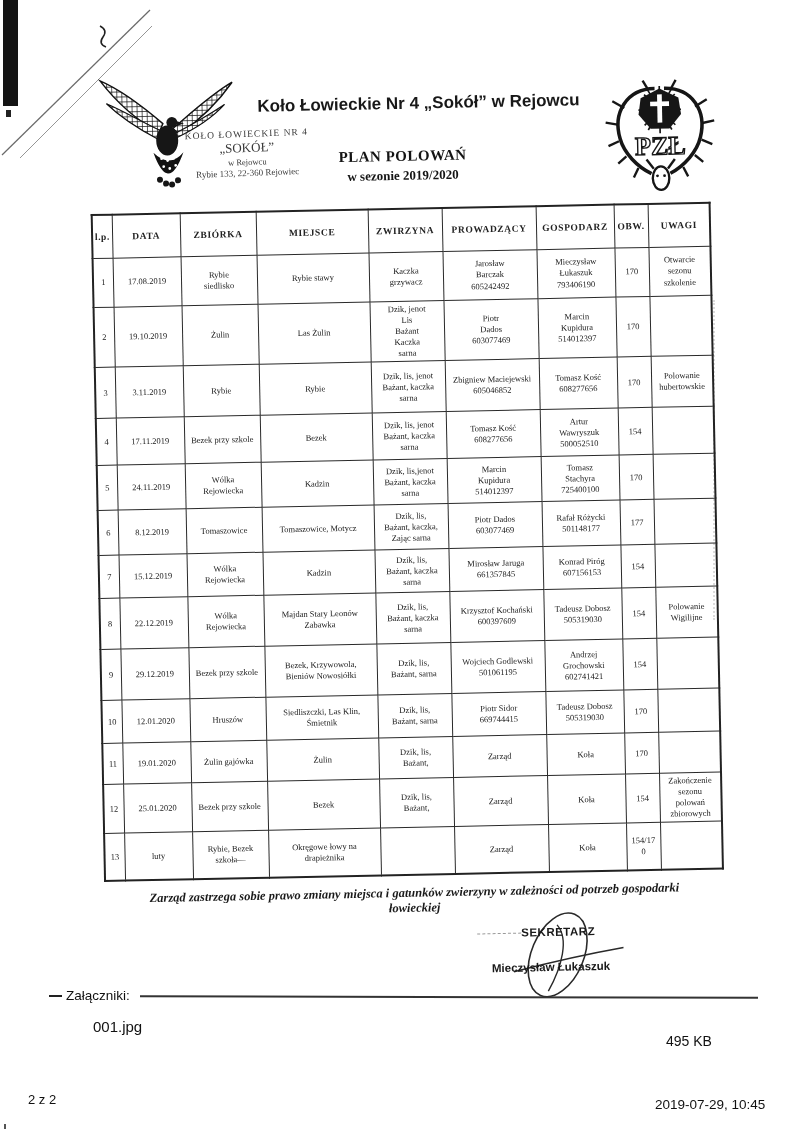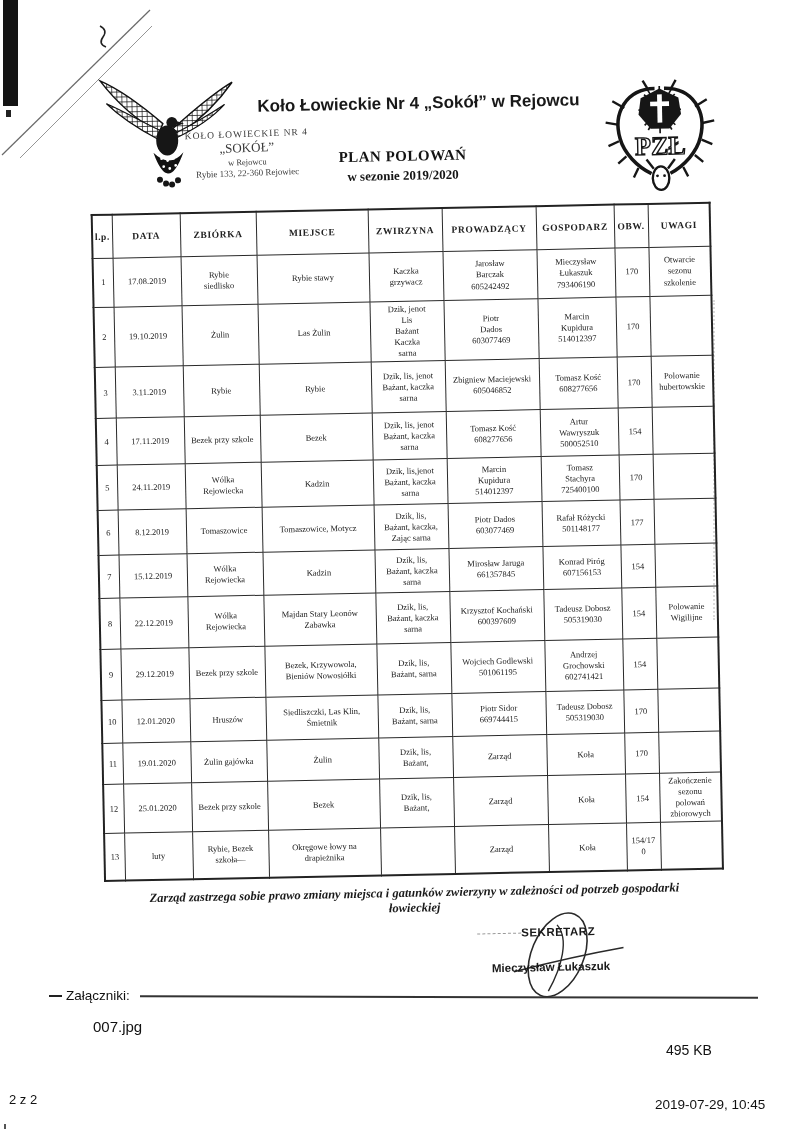--- a/index.html
+++ b/index.html
@@ -67,23 +67,23 @@
             font-weight:700;font-size:11.5px;color:#191919;}
 
   
   .attachments{position:absolute;left:0;top:988px;width:800px;}
   .att-rule-row{position:relative;height:16px;}
   .att-dash{position:absolute;left:49px;top:7px;width:13px;border-top:2px solid #222;}
   .att-label{position:absolute;left:66px;top:0;font-size:13.5px;color:#111;}
   .att-line{position:absolute;left:140px;top:8px;width:618px;border-top:2px solid #333;
             transform:rotate(.15deg);}
   .att-file{position:absolute;left:93px;top:30px;font-size:15px;color:#111;}
-  .att-size{position:absolute;left:666px;top:54px;font-size:14px;color:#111;}
-
-  .page-num{position:absolute;left:9px;top:1092px;font-size:13px;color:#111;}
+  .att-size{position:absolute;left:666px;top:45px;font-size:14px;color:#111;}
+
+  .page-num{position:absolute;left:28px;top:1092px;font-size:13px;color:#111;}
   .print-date{position:absolute;left:655px;top:1097px;font-size:13.5px;color:#111;}
 </style>
 </head>
 <body>
 
 <div class="corner-bar"></div>
 <div class="corner-bar-speck"></div>
 <svg class="fold-lines" width="200" height="170" viewBox="0 0 200 170">
   <line x1="2" y1="155" x2="150" y2="10" stroke="#6a6a6a" stroke-width="1.2"></line>
   <line x1="20" y1="158" x2="152" y2="26" stroke="#8a8a8a" stroke-width="0.9"></line>
@@ -437,18 +437,18 @@
   </div>
 
 </div>
 
 <div class="attachments">
   <div class="att-rule-row">
     <div class="att-dash"></div>
     <span class="att-label">Załączniki:</span>
     <div class="att-line"></div>
   </div>
-  <div class="att-file">007.jpg</div>
+  <div class="att-file">001.jpg</div>
   <div class="att-size">495 KB</div>
 </div>
 
 <div class="page-num">2 z 2</div>
 <div class="print-date">2019-07-29, 10:45</div>
 
 </body></html>

